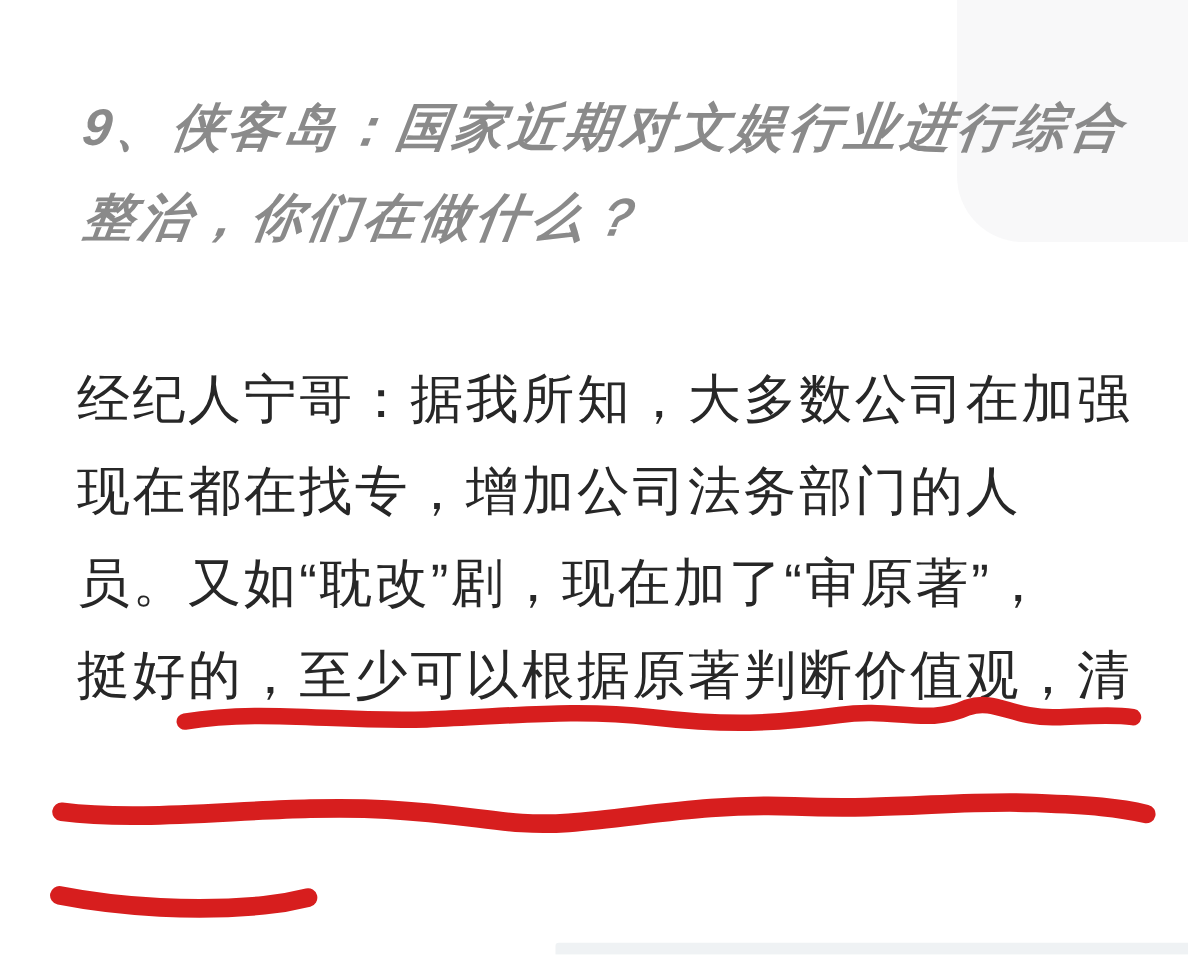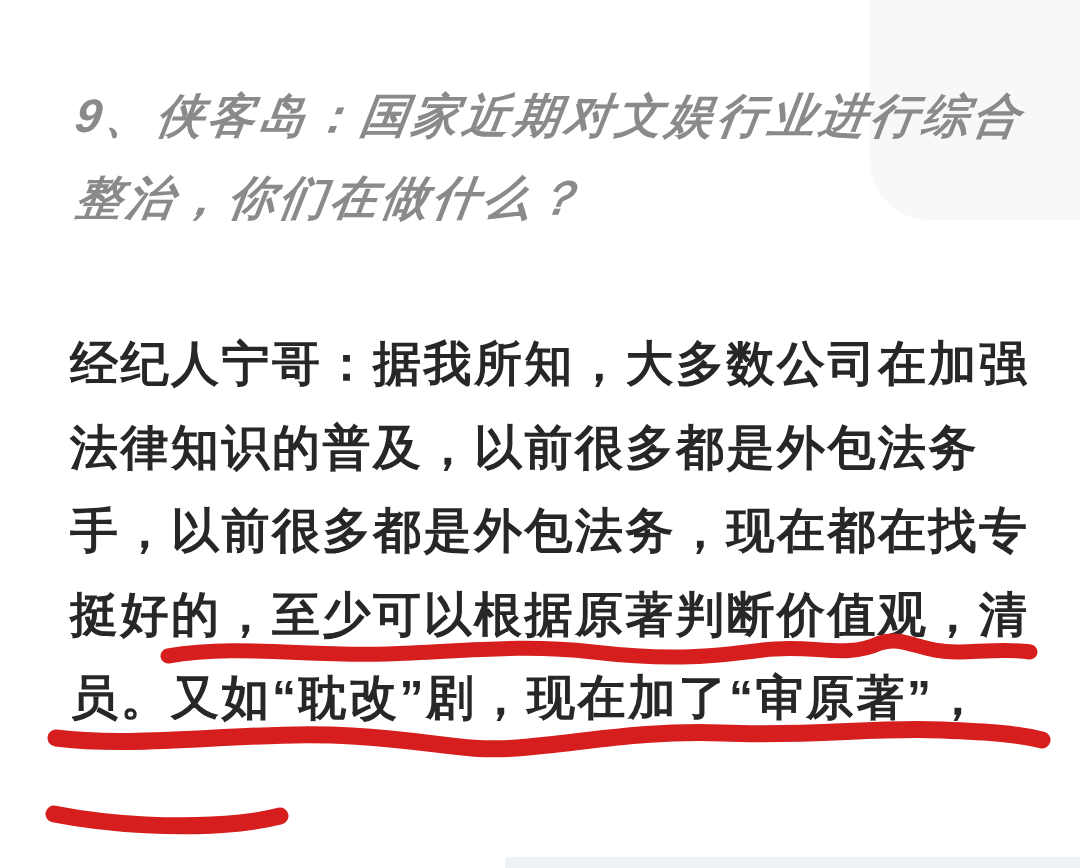--- a/index.html
+++ b/index.html
@@ -49,21 +49,21 @@
     transform: skewX(-8deg);
     transform-origin: left bottom;
   }
   
   .answer {
     position: absolute;
     left: 70px; top: 322px;
     width: 1000px;
     color: var(--body_black);
     font-size: 48px;
-    font-weight: 700;
+    font-weight: 400;
     line-height: 83.5px;
     letter-spacing: 2.5px;
     white-space: nowrap;
   }
   
   .underline {
     position: absolute;
     pointer-events: none;
   }
   .underline path {
@@ -88,24 +88,23 @@
 
   <div class="watermark"></div>
 
   <div class="question">
     <div class="qline">9、侠客岛：国家近期对文娱行业进行综合</div>
     <div class="qline">整治，你们在做什么？</div>
   </div>
 
   <div class="answer">
     <div>经纪人宁哥：据我所知，大多数公司在加强</div>
-    <div>法律知识的普及，以前很多都是外包法务</div>
-    <div>手，以前很多都是外包法务，现在都在找专</div>
+    <div>现在都在找专，增加公司法务部门的人</div>
+    <div>员。又如“耽改”剧，现在加了“审原著”，</div>
     <div>挺好的，至少可以根据原著判断价值观，清</div>
-    <div>员。又如“耽改”剧，现在加了“审原著”，</div>
   </div>
 
   <svg class="underline" style="left:158px; top:630px;" width="884" height="44" viewBox="0 0 884 44">
     <path stroke-width="15" d="M 10 26 C 80 14 150 27 230 24 C 310 21 365 14 435 22 C 505 30 545 28 605 20 C 655 13 685 30 722 13 C 747 5 762 23 802 22 C 832 21 854 19 872 22"></path>
   </svg>
 
   <svg class="underline" style="left:42px; top:716px;" width="1016" height="46" viewBox="0 0 1016 46">
     <path stroke-width="17" d="M 14 22 C 100 33 210 14 310 20 C 395 25 420 36 475 32 C 540 27 600 14 680 17 C 770 21 830 11 900 14 C 950 16 975 18 1000 24"></path>
   </svg>
 

